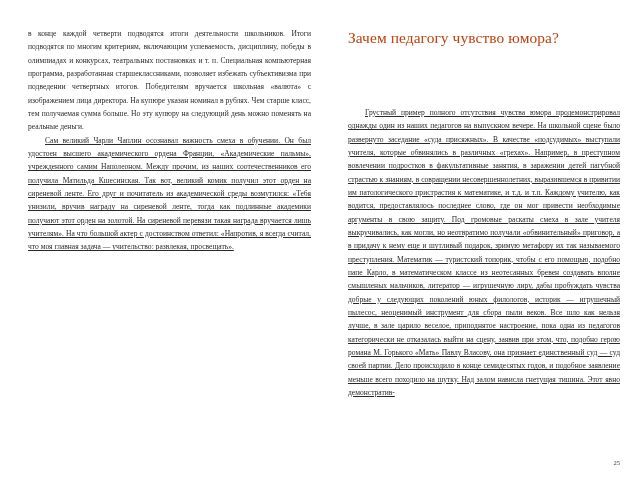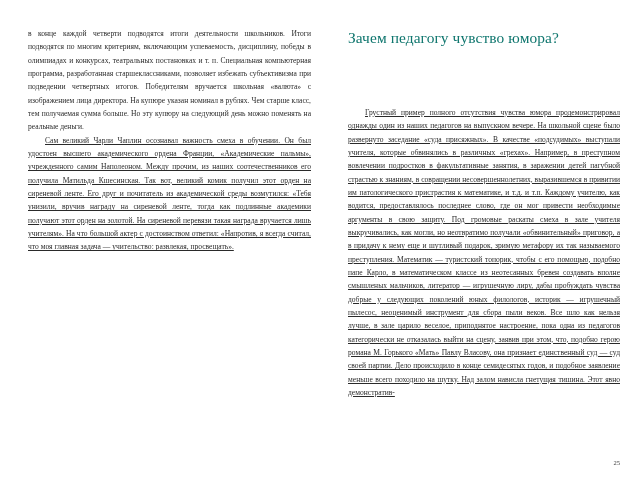--- a/index.html
+++ b/index.html
@@ -34,21 +34,21 @@
     left: 28px;
     top: 27px;
     width: 283px;
   }
 
   .chapter-title {
     font-family: "Liberation Serif", "DejaVu Serif", serif;
     font-size: 15.4px;
     font-weight: 400;
     line-height: 1.25;
-    color: #0f766e;
+    color: #c2410c;
     margin: 0 0 0 0;
     letter-spacing: 0.1px;
   }
 
   .body-block {
     font-size: 7.55px;
     line-height: 13.33px;
     text-align: justify;
     text-justify: inter-word;
     color: #2a2a2a;

